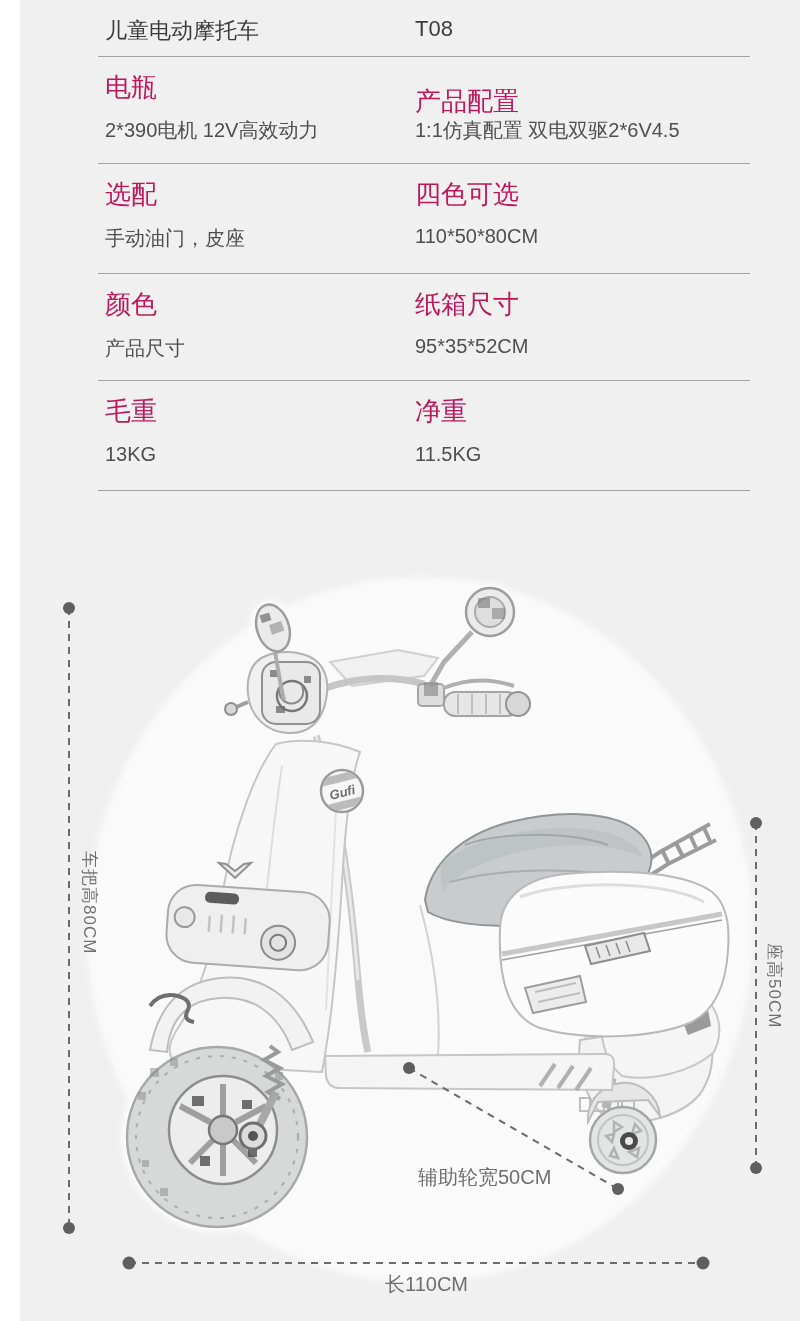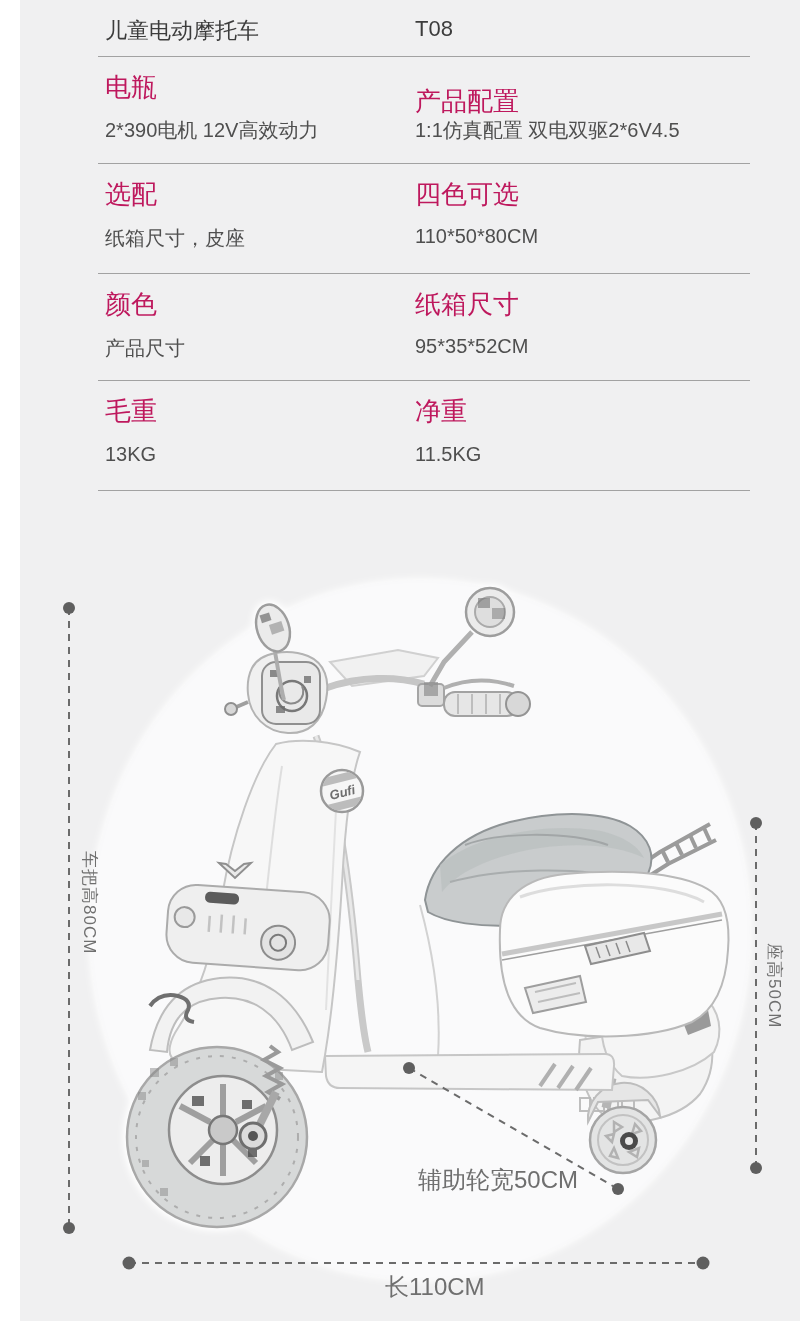--- a/index.html
+++ b/index.html
@@ -14,21 +14,21 @@
   .abs{position:absolute;white-space:nowrap;}
   .hdr{font-size:22px;color:#3c3c3c;}
   .spec-label{font-size:26px;font-weight:500;color:#be185d;}
   .spec-value{font-size:20px;color:#4f4f4f;}
   .hr{position:absolute;left:78px;width:652px;height:1px;background:#a2a2a2;}
   .scooter-svg{position:absolute;left:0;top:0;
     filter:drop-shadow(0 0 5px #ffffff) drop-shadow(0 0 2px #ffffff);}
   .dims-svg{position:absolute;left:0;top:0;}
   .dim-label{position:absolute;color:#6f6f6f;white-space:nowrap;}
   .vlabel{transform-origin:0 0;transform:rotate(90deg);font-size:17px;letter-spacing:1px;}
-  .hlabel{font-size:24px;}
+  .hlabel{font-size:20px;}
 </style>
 </head>
 <body>
 
 <div class="page">
 
   <div class="abs hdr" style="left:85px;top:16px;">儿童电动摩托车</div>
   <div class="abs hdr" style="left:395px;top:16px;">T08</div>
 
   <div class="hr" style="top:56px;"></div>
@@ -36,21 +36,21 @@
   <div class="hr" style="top:273px;"></div>
   <div class="hr" style="top:380px;"></div>
   <div class="hr" style="top:490px;"></div>
 
   <div class="abs spec-label" style="left:85px;top:70px;">电瓶</div>
   <div class="abs spec-value" style="left:85px;top:117px;">2*390电机 12V高效动力</div>
   <div class="abs spec-label" style="left:395px;top:84px;">产品配置</div>
   <div class="abs spec-value" style="left:395px;top:117px;">1:1仿真配置 双电双驱2*6V4.5</div>
 
   <div class="abs spec-label" style="left:85px;top:177px;">选配</div>
-  <div class="abs spec-value" style="left:85px;top:225px;">纸箱尺寸，皮座</div>
+  <div class="abs spec-value" style="left:85px;top:225px;">手动油门，皮座</div>
   <div class="abs spec-label" style="left:395px;top:177px;">四色可选</div>
   <div class="abs spec-value" style="left:395px;top:225px;">110*50*80CM</div>
 
   <div class="abs spec-label" style="left:85px;top:287px;font-family:Liberation Serif, serif;">颜色</div>
   <div class="abs spec-value" style="left:85px;top:335px;">产品尺寸</div>
   <div class="abs spec-label" style="left:395px;top:287px;">纸箱尺寸</div>
   <div class="abs spec-value" style="left:395px;top:335px;">95*35*52CM</div>
 
   <div class="abs spec-label" style="left:85px;top:394px;">毛重</div>
   <div class="abs spec-value" style="left:85px;top:443px;">13KG</div>

